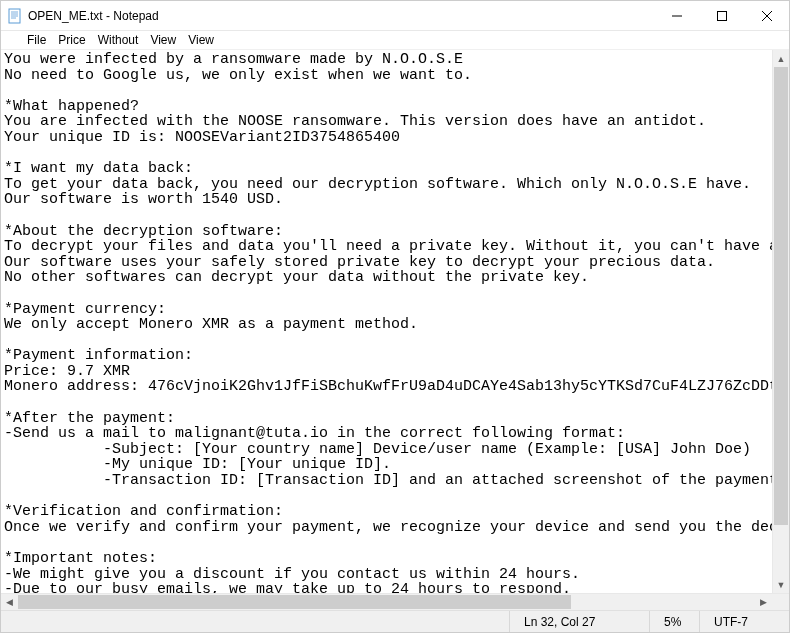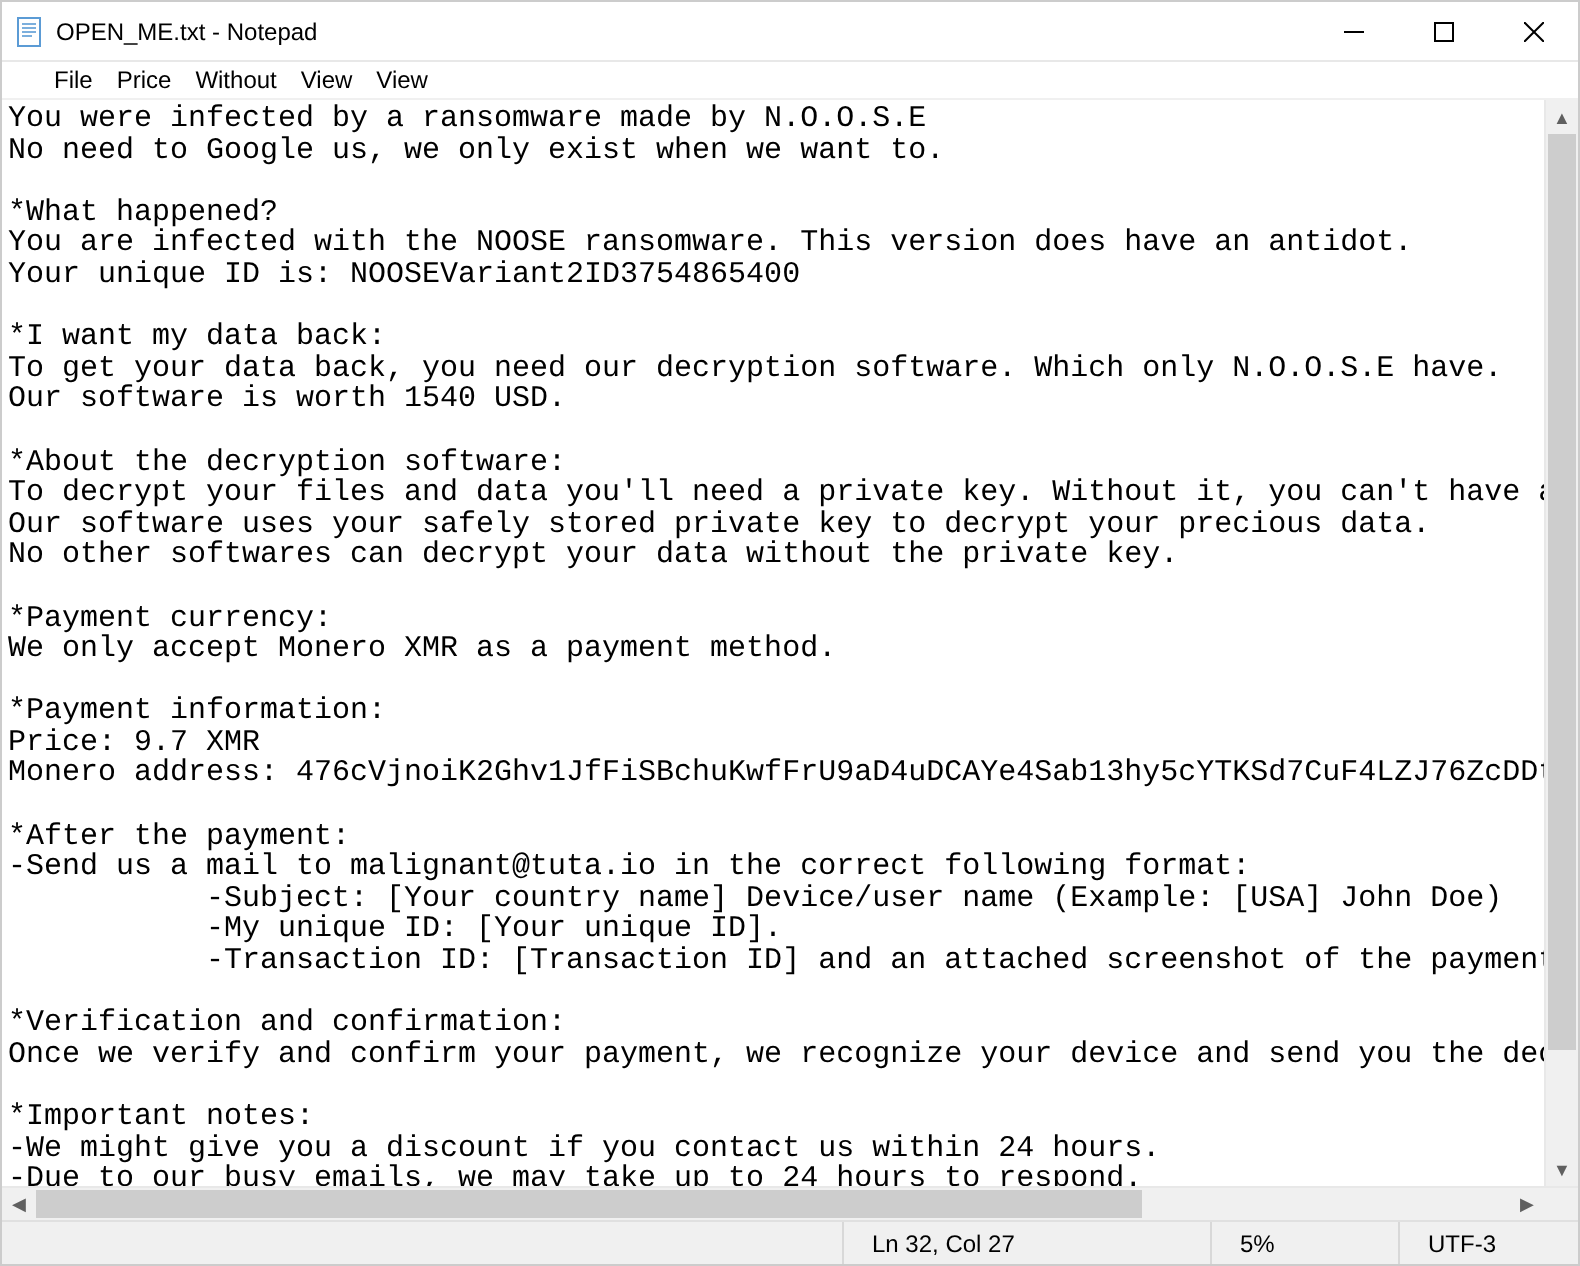--- a/index.html
+++ b/index.html
@@ -155,21 +155,20 @@
     }
     
     .status-bar {
       height: 22px;
       border-top: 1px solid #e0e0e0;
       display: flex;
       align-items: center;
       font-size: 12px;
       color: #000;
       background: #f0f0f0;
-      gap: 44px;
     }
     .status-spacer { flex: 1; }
     .status-cell {
       padding: 0 14px;
       border-left: 1px solid #d8d8d8;
       height: 100%;
       display: flex;
       align-items: center;
     }
     
@@ -274,16 +273,16 @@
       </div>
       <div class="hs-arrow">▶</div>
     </div>
     <div class="hscroll-corner"></div>
   </div>
 
   <div class="status-bar">
     <div class="status-spacer"></div>
     <div class="status-cell" style="min-width:140px">Ln 32, Col 27</div>
     <div class="status-cell" style="min-width:50px">5%</div>
-    <div class="status-cell" style="min-width:90px">UTF-3</div>
+    <div class="status-cell" style="min-width:90px">UTF-7</div>
   </div>
 
 </div>
 
 </body></html>

